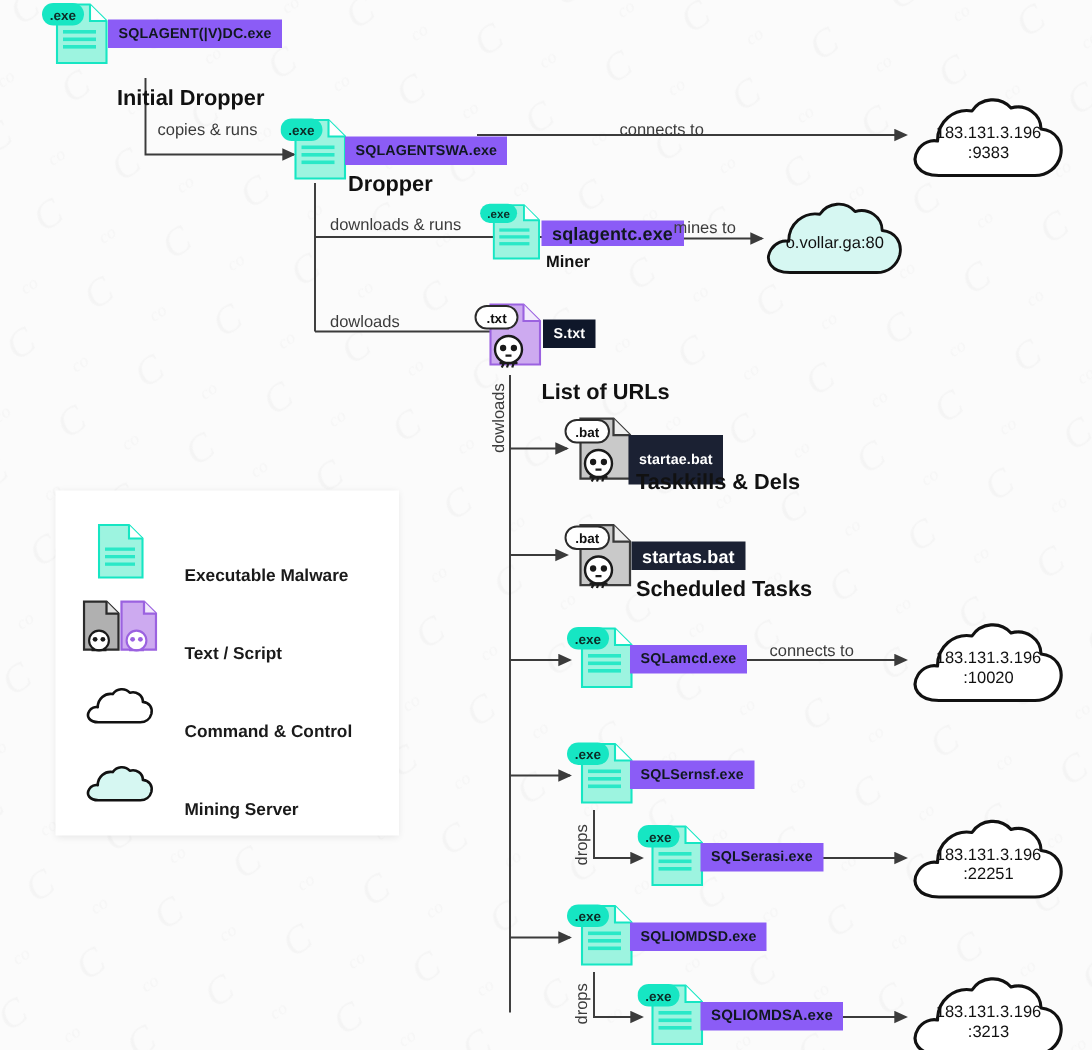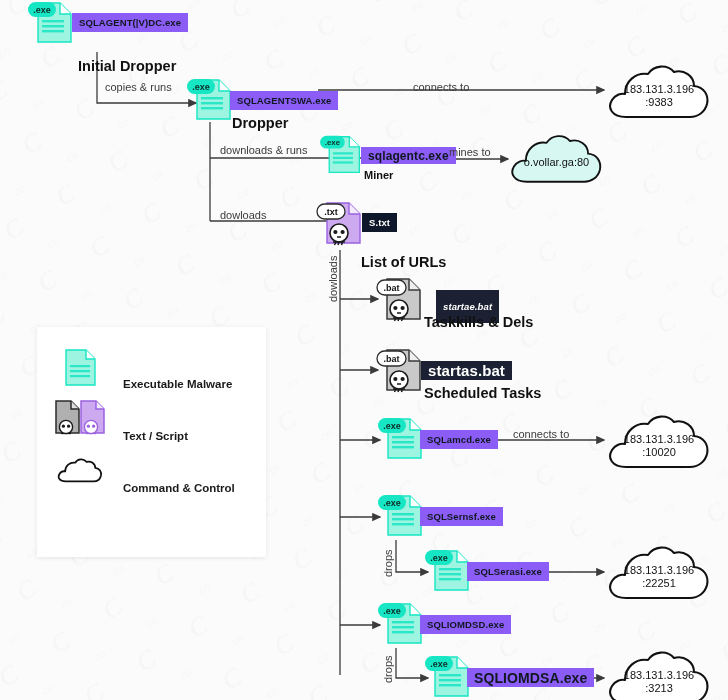--- a/index.html
+++ b/index.html
@@ -221,41 +221,41 @@
       <text x="16.5" y="15" font-family="Liberation Sans, sans-serif" font-size="9" font-weight="bold" fill="#111" text-anchor="middle">.bat</text>
       <g transform="translate(14,24)">
         <circle cx="10" cy="9" r="9" fill="#ffffff" stroke="#1a1a1a" stroke-width="1.6"></circle>
         <circle cx="6.4" cy="8" r="2.1" fill="#1a1a1a"></circle>
         <circle cx="13.6" cy="8" r="2.1" fill="#1a1a1a"></circle>
         <path d="M8,13 L12,13" stroke="#1a1a1a" stroke-width="1.5"></path>
         <path d="M4,18 L16,18 M5.5,21 L7,18 M9,21 L10,18 M12.5,21 L13.5,18" stroke="#1a1a1a" stroke-width="1.5" fill="none"></path>
       </g>
     </svg>
   </div>
-  <div class="tag dark" style="left:61px; top:14px; height:33px; font-size:9.5px;font-style:italic;">startae.bat</div>
+  <div class="tag dark" style="left:44px; top:14px; height:33px; font-size:9.5px;">startae.bat</div>
   <div class="caption" style="left:49px; top:38px; font-size:14.5px;">Taskkills &amp; Dels</div>
 </div>
 
 <div class="node" style="left:375px; top:347px;">
   <div class="fileicon">
     <svg width="52" height="48" viewBox="0 0 52 48">
       <path d="M12,3 L34,3 L45,14 L45,43 L12,43 Z" fill="#c9c9c9" stroke="#3a3a3a" stroke-width="1.5"></path>
       <path d="M34,3 L34,14 L45,14" fill="#efefef" stroke="#3a3a3a" stroke-width="1.5"></path>
       <rect x="2" y="4" width="29" height="15" rx="7.5" fill="#ffffff" stroke="#2b2b2b" stroke-width="1.3"></rect>
       <text x="16.5" y="15" font-family="Liberation Sans, sans-serif" font-size="9" font-weight="bold" fill="#111" text-anchor="middle">.bat</text>
       <g transform="translate(14,24)">
         <circle cx="10" cy="9" r="9" fill="#ffffff" stroke="#1a1a1a" stroke-width="1.6"></circle>
         <circle cx="6.4" cy="8" r="2.1" fill="#1a1a1a"></circle>
         <circle cx="13.6" cy="8" r="2.1" fill="#1a1a1a"></circle>
         <path d="M8,13 L12,13" stroke="#1a1a1a" stroke-width="1.5"></path>
         <path d="M4,18 L16,18 M5.5,21 L7,18 M9,21 L10,18 M12.5,21 L13.5,18" stroke="#1a1a1a" stroke-width="1.5" fill="none"></path>
       </g>
     </svg>
   </div>
-  <div class="tag dark" style="left:46px; top:14px; height:19px; font-size:15px;">startas.bat</div>
+  <div class="tag dark" style="left:46px; top:14px; height:19px; font-size:12px;">startas.bat</div>
   <div class="caption" style="left:49px; top:38px; font-size:14.5px;">Scheduled Tasks</div>
 </div>
 
 <div class="node" style="left:378px; top:416px;">
   <div class="fileicon">
     <svg width="48" height="46" viewBox="0 0 48 46">
       <path d="M10,3 L32,3 L43,14 L43,42 L10,42 Z" fill="#9df4e0" stroke="#16e6c3" stroke-width="1.4"></path>
       <path d="M32,3 L32,14 L43,14" fill="#ffffff" stroke="#16e6c3" stroke-width="1.4"></path>
       <g fill="#16e6c3" opacity="0.85">
         <rect x="14" y="20" width="22" height="2.4"></rect>
@@ -327,21 +327,21 @@
       <path d="M32,3 L32,14 L43,14" fill="#ffffff" stroke="#16e6c3" stroke-width="1.4"></path>
       <g fill="#16e6c3" opacity="0.85">
         <rect x="14" y="20" width="22" height="2.4"></rect>
         <rect x="14" y="25" width="22" height="2.4"></rect>
         <rect x="14" y="30" width="22" height="2.4"></rect>
       </g>
       <rect x="0" y="2" width="28" height="15" rx="7.5" fill="#16e6c3"></rect>
       <text x="14" y="13" font-family="Liberation Sans, sans-serif" font-size="9" font-weight="bold" fill="#0d2b26" text-anchor="middle">.exe</text>
     </svg>
   </div>
-  <div class="tag teal" style="left:42px; top:14px; height:19px; font-size:14px;">SQLIOMDSA.exe</div>
+  <div class="tag teal" style="left:42px; top:14px; height:19px; font-size:10px;">SQLIOMDSA.exe</div>
 </div>
 
 <div class="cloud" style="left:604px; top:62px; width:110px; height:62px;">
   <svg width="110" height="62" viewBox="0 0 110 62">
     <path d="M22,55 C8,55 3,46 8,38 C11,33 17,31 21,32 C21,19 32,10 44,12 C50,3 63,2 70,10 C80,7 90,14 90,24 C100,25 105,33 103,42 C101,50 94,55 86,55 Z" fill="#ffffff" stroke="#111111" stroke-width="2.1" stroke-linejoin="round"></path>
   </svg>
   <div class="cloudtext">
     <span>183.131.3.196</span>
     <span>:9383</span>
   </div>
@@ -439,14 +439,22 @@
 
   <div class="legend-row" style="top:118px;">
     <div class="legend-ico">
       <svg width="48" height="30" viewBox="0 0 110 62">
         <path d="M22,55 C8,55 3,46 8,38 C11,33 17,31 21,32 C21,19 32,10 44,12 C50,3 63,2 70,10 C80,7 90,14 90,24 C100,25 105,33 103,42 C101,50 94,55 86,55 Z" fill="#ffffff" stroke="#111111" stroke-width="4" stroke-linejoin="round"></path>
       </svg>
     </div>
     <div class="legend-label">Command &amp; Control</div>
   </div>
 
+  <div class="legend-row" style="top:170px;">
+    <div class="legend-ico">
+      <svg width="48" height="30" viewBox="0 0 110 62">
+        <path d="M22,55 C8,55 3,46 8,38 C11,33 17,31 21,32 C21,19 32,10 44,12 C50,3 63,2 70,10 C80,7 90,14 90,24 C100,25 105,33 103,42 C101,50 94,55 86,55 Z" fill="#d6f7f2" stroke="#111111" stroke-width="4" stroke-linejoin="round"></path>
+      </svg>
+    </div>
+    <div class="legend-label">Mining Server</div>
+  </div>
 
 </div>
 
 </body></html>

